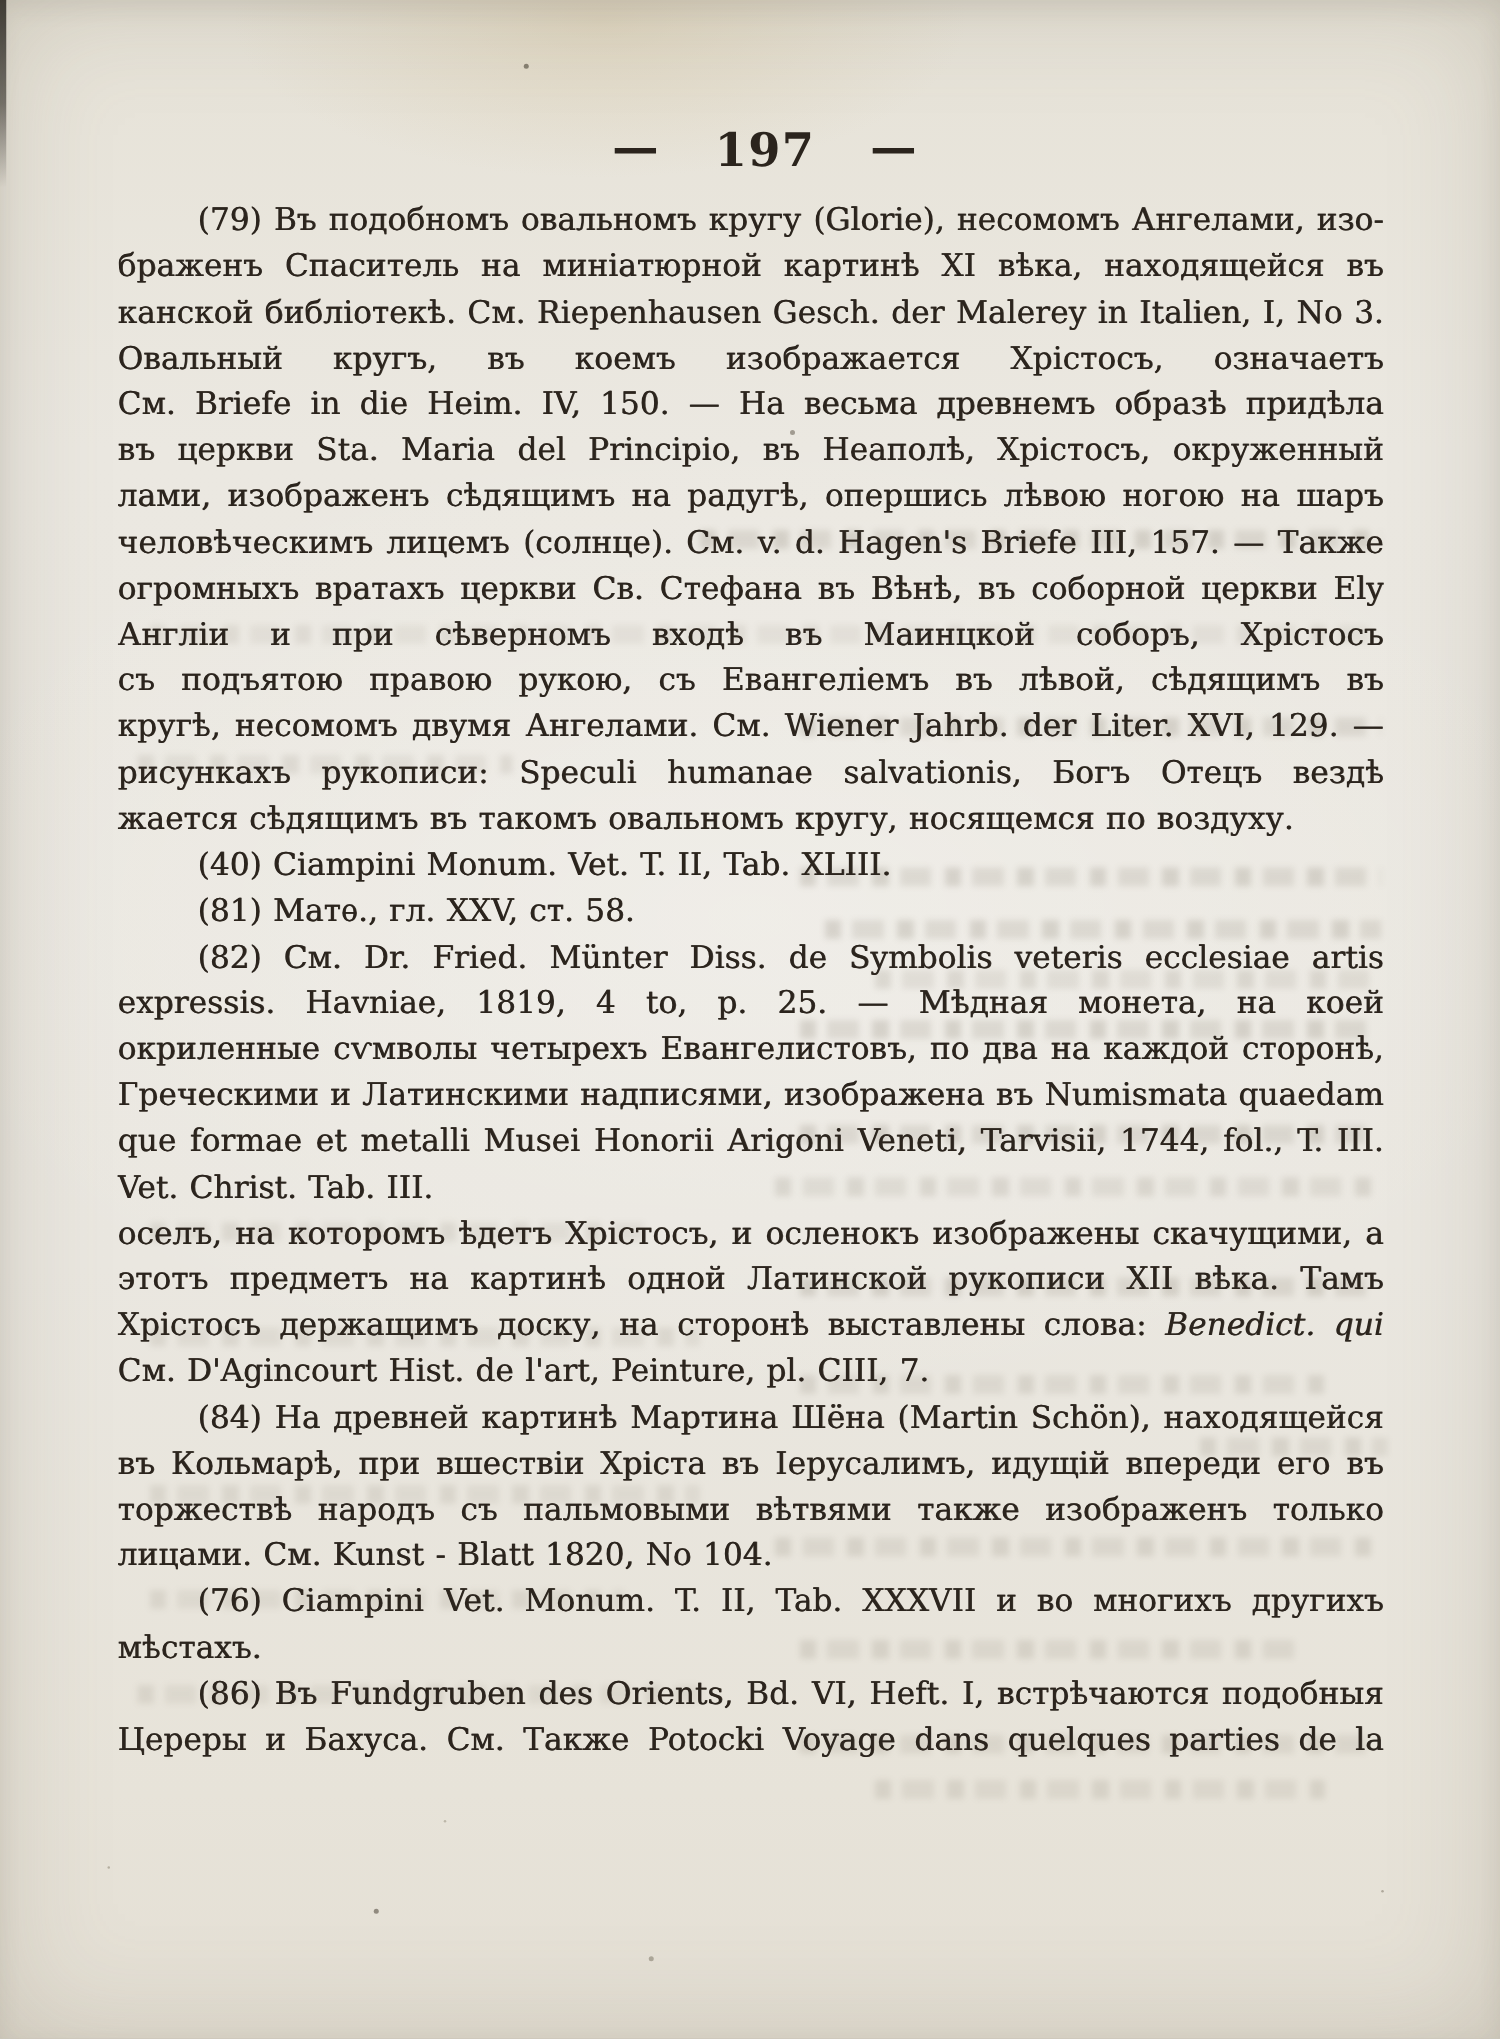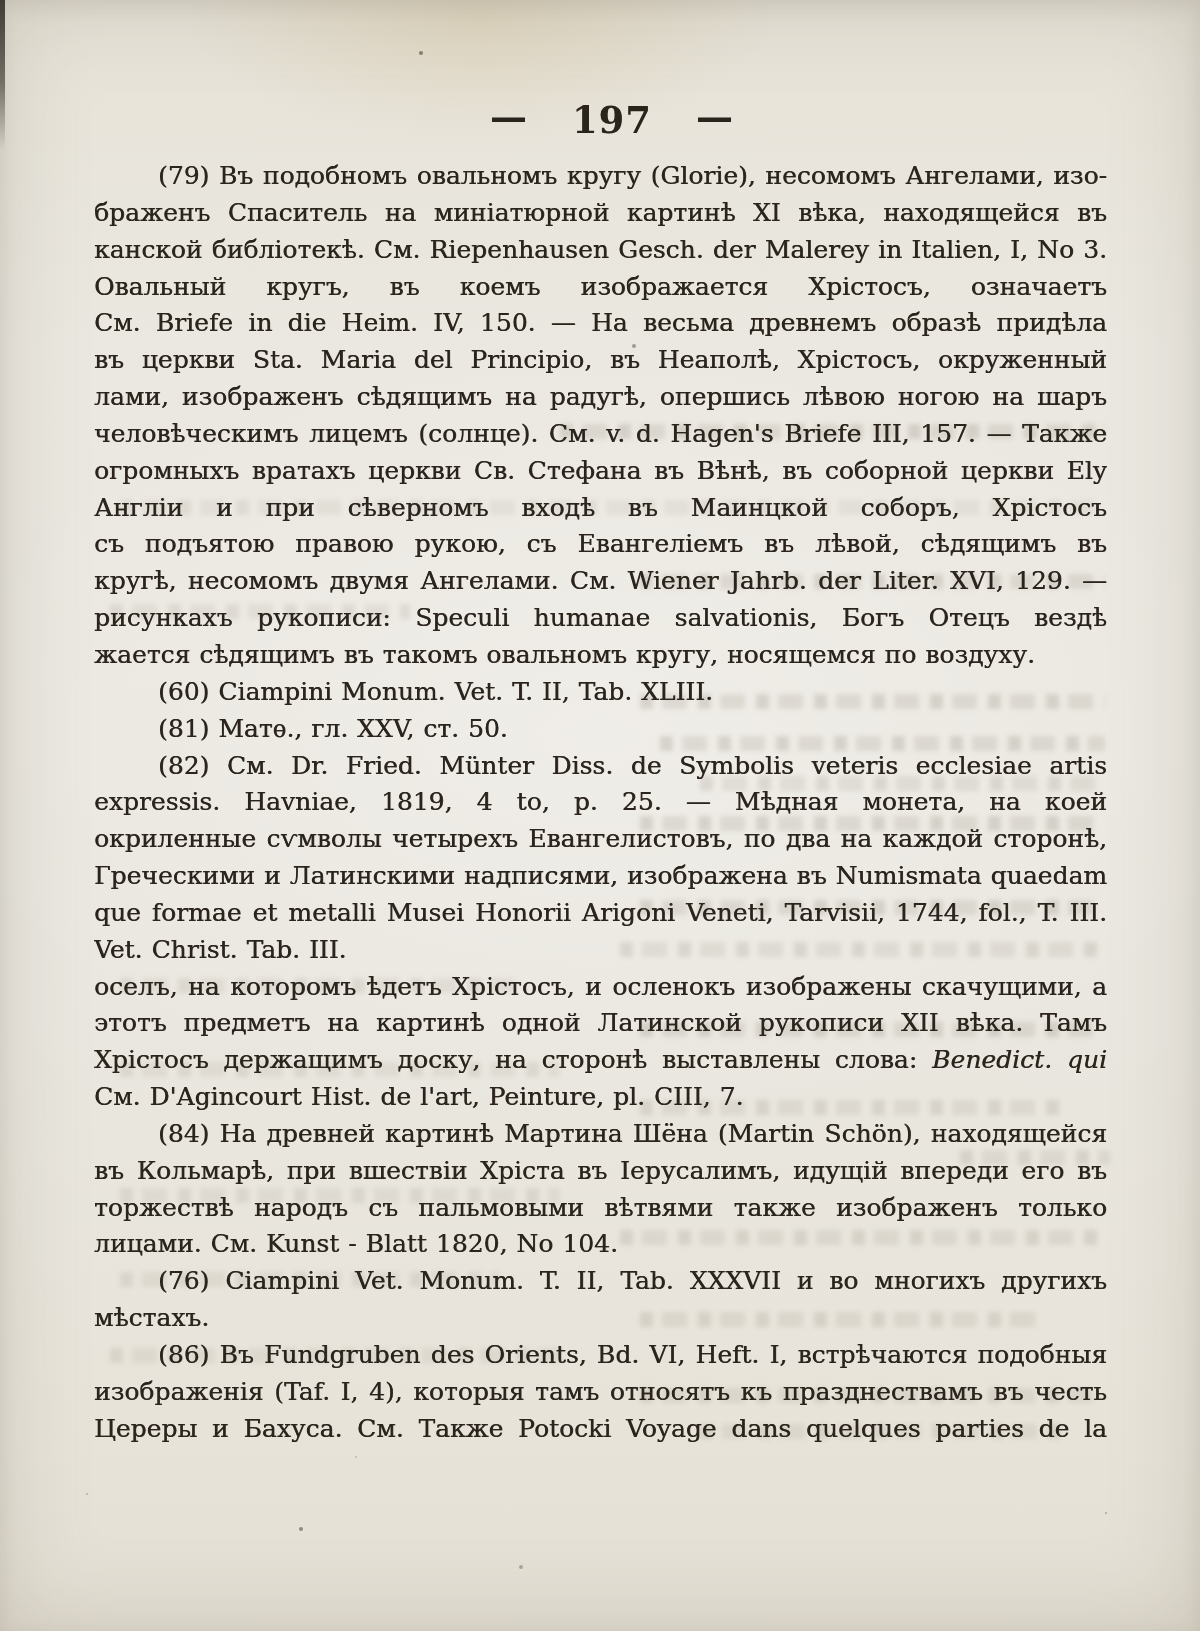--- a/index.html
+++ b/index.html
@@ -105,36 +105,35 @@
       <div class="line">См. Briefe in die Heim. IV, 150. — На весьма древнемъ образѣ придѣла Galeota</div>
       <div class="line">въ церкви Sta. Maria del Principio, въ Неаполѣ, Хрістосъ, окруженный Анге-</div>
       <div class="line">лами, изображенъ сѣдящимъ на радугѣ, опершись лѣвою ногою на шаръ съ</div>
       <div class="line">человѣческимъ лицемъ (солнце). См. v. d. Hagen's Briefe III, 157. — Также на</div>
       <div class="line">огромныхъ вратахъ церкви Св. Стефана въ Вѣнѣ, въ соборной церкви Ely въ</div>
       <div class="line">Англіи и при сѣверномъ входѣ въ Маинцкой соборъ, Хрістосъ представленъ</div>
       <div class="line">съ подъятою правою рукою, съ Евангеліемъ въ лѣвой, сѣдящимъ въ овальномъ</div>
       <div class="line">кругѣ, несомомъ двумя Ангелами. См. Wiener Jahrb. der Liter. XVI, 129. — На</div>
       <div class="line">рисункахъ рукописи: Speculi humanae salvationis, Богъ Отецъ вездѣ изобра-</div>
       <div class="line ragged">жается сѣдящимъ въ такомъ овальномъ кругу, носящемся по воздуху.</div>
-      <div class="line first ragged">(60) Ciampini Monum. Vet. T. II, Tab. XLIII.</div>
-      <div class="line first ragged">(81) Матѳ., гл. XXV, ст. 50.</div>
+      <div class="line first ragged">(40) Ciampini Monum. Vet. T. II, Tab. XLIII.</div>
+      <div class="line first ragged">(81) Матѳ., гл. XXV, ст. 58.</div>
       <div class="line first">(82) См. Dr. Fried. Münter Diss. de Symbolis veteris ecclesiae artis operibus</div>
       <div class="line">expressis. Havniae, 1819, 4 to, p. 25. — Мѣдная монета, на коей представлены</div>
       <div class="line">окриленные сѵмволы четырехъ Евангелистовъ, по два на каждой сторонѣ, съ</div>
       <div class="line">Греческими и Латинскими надписями, изображена въ Numismata quaedam cujus-</div>
       <div class="line">que formae et metalli Musei Honorii Arigoni Veneti, Tarvisii, 1744, fol., T. III. Antiqu.</div>
       <div class="line ragged">Vet. Christ. Tab. III.</div>
       <div class="line">оселъ, на которомъ ѣдетъ Хрістосъ, и осленокъ изображены скачущими, а</div>
       <div class="line">этотъ предметъ на картинѣ одной Латинской рукописи XII вѣка. Тамъ</div>
       <div class="line"><span>Хрістосъ держащимъ доску, на сторонѣ выставлены слова: </span><span class="it">Benedict. qui ven.</span></div>
       <div class="line ragged">См. D'Agincourt Hist. de l'art, Peinture, pl. CIII, 7.</div>
       <div class="line first">(84) На древней картинѣ Мартина Шёна (Martin Schön), находящейся</div>
       <div class="line">въ Кольмарѣ, при вшествіи Хріста въ Іерусалимъ, идущій впереди его въ</div>
       <div class="line">торжествѣ народъ съ пальмовыми вѣтвями также изображенъ только тремя</div>
       <div class="line ragged">лицами. См. Kunst - Blatt 1820, No 104.</div>
       <div class="line first">(76) Ciampini Vet. Monum. T. II, Tab. XXXVII и во многихъ другихъ</div>
       <div class="line ragged">мѣстахъ.</div>
       <div class="line first">(86) Въ Fundgruben des Orients, Bd. VI, Heft. I, встрѣчаются подобныя</div>
-      <div class="line">изображенія (Taf. I, 4), которыя тамъ относятъ къ празднествамъ въ честь</div>
       <div class="line">Цереры и Бахуса. См. Также Potocki Voyage dans quelques parties de la Basse -</div>
     </div>
 
 </div>
 
 </body></html>

